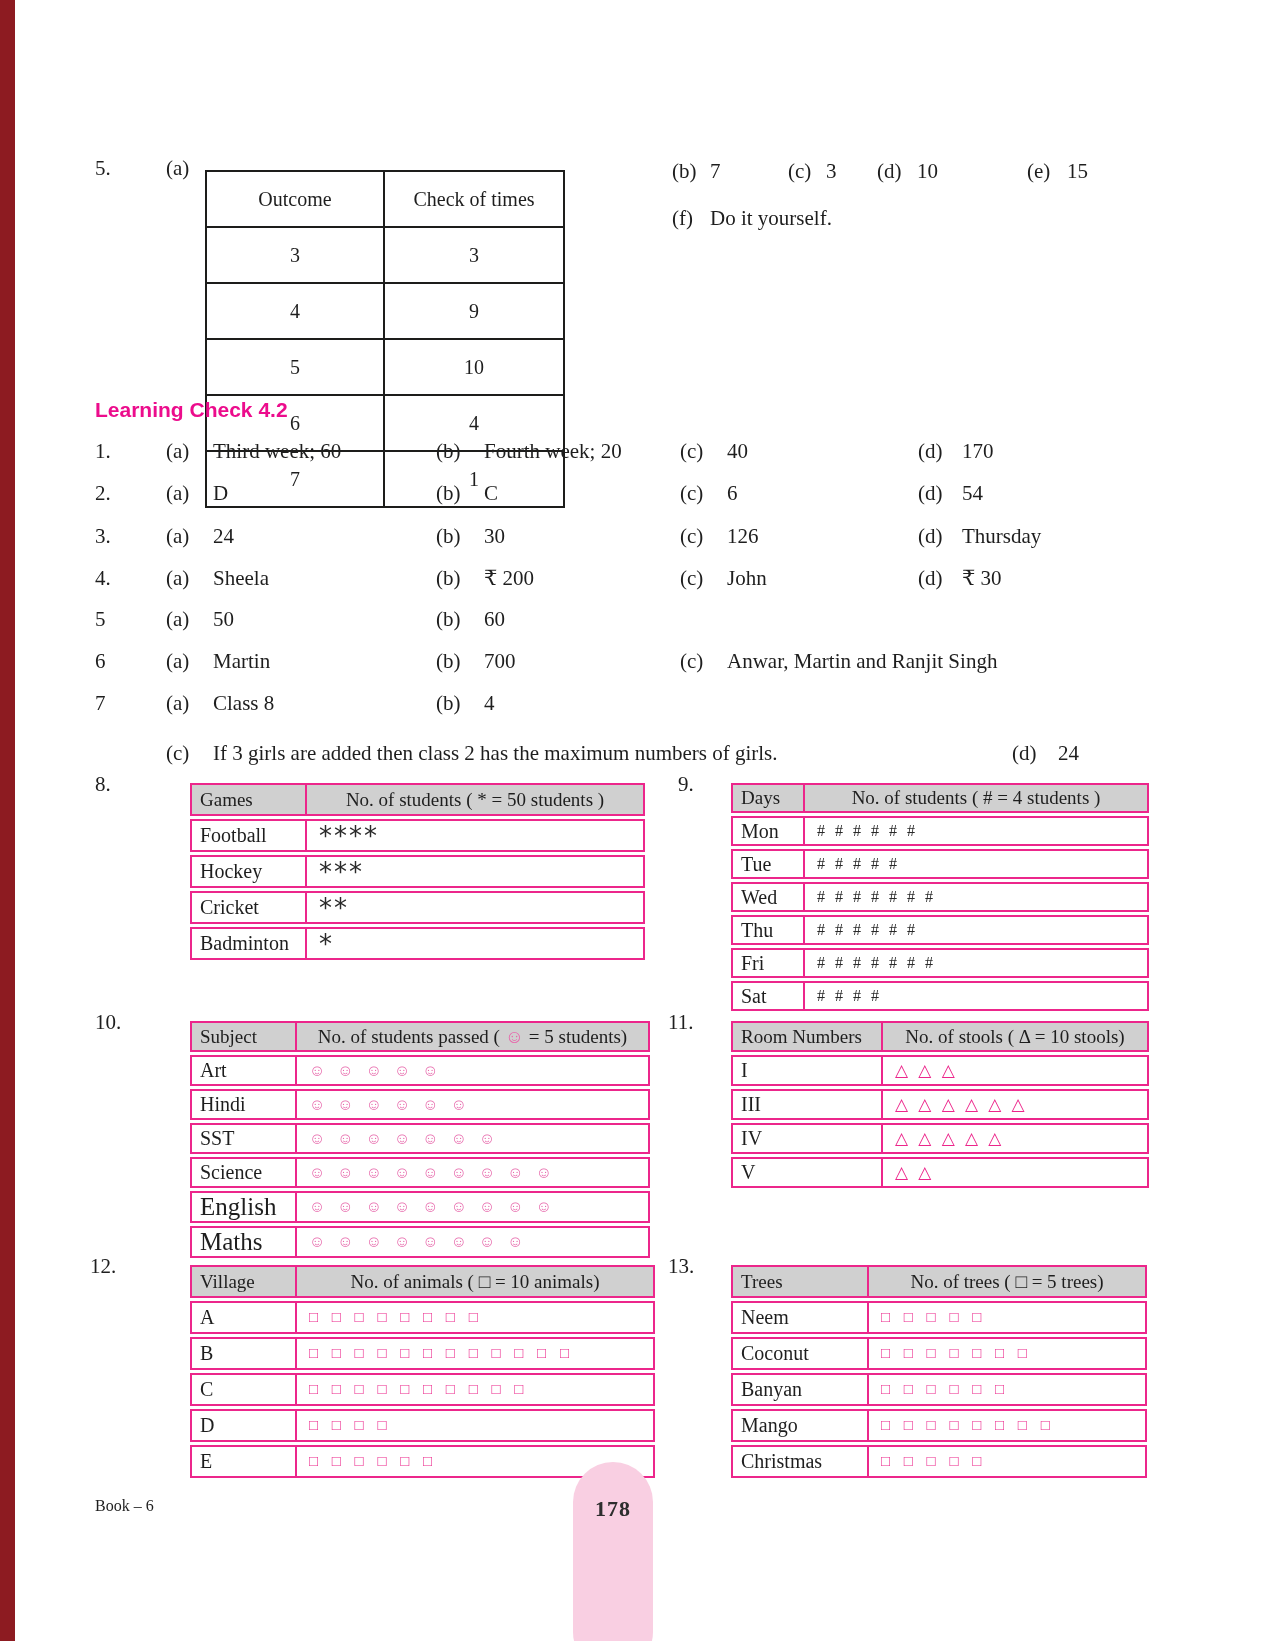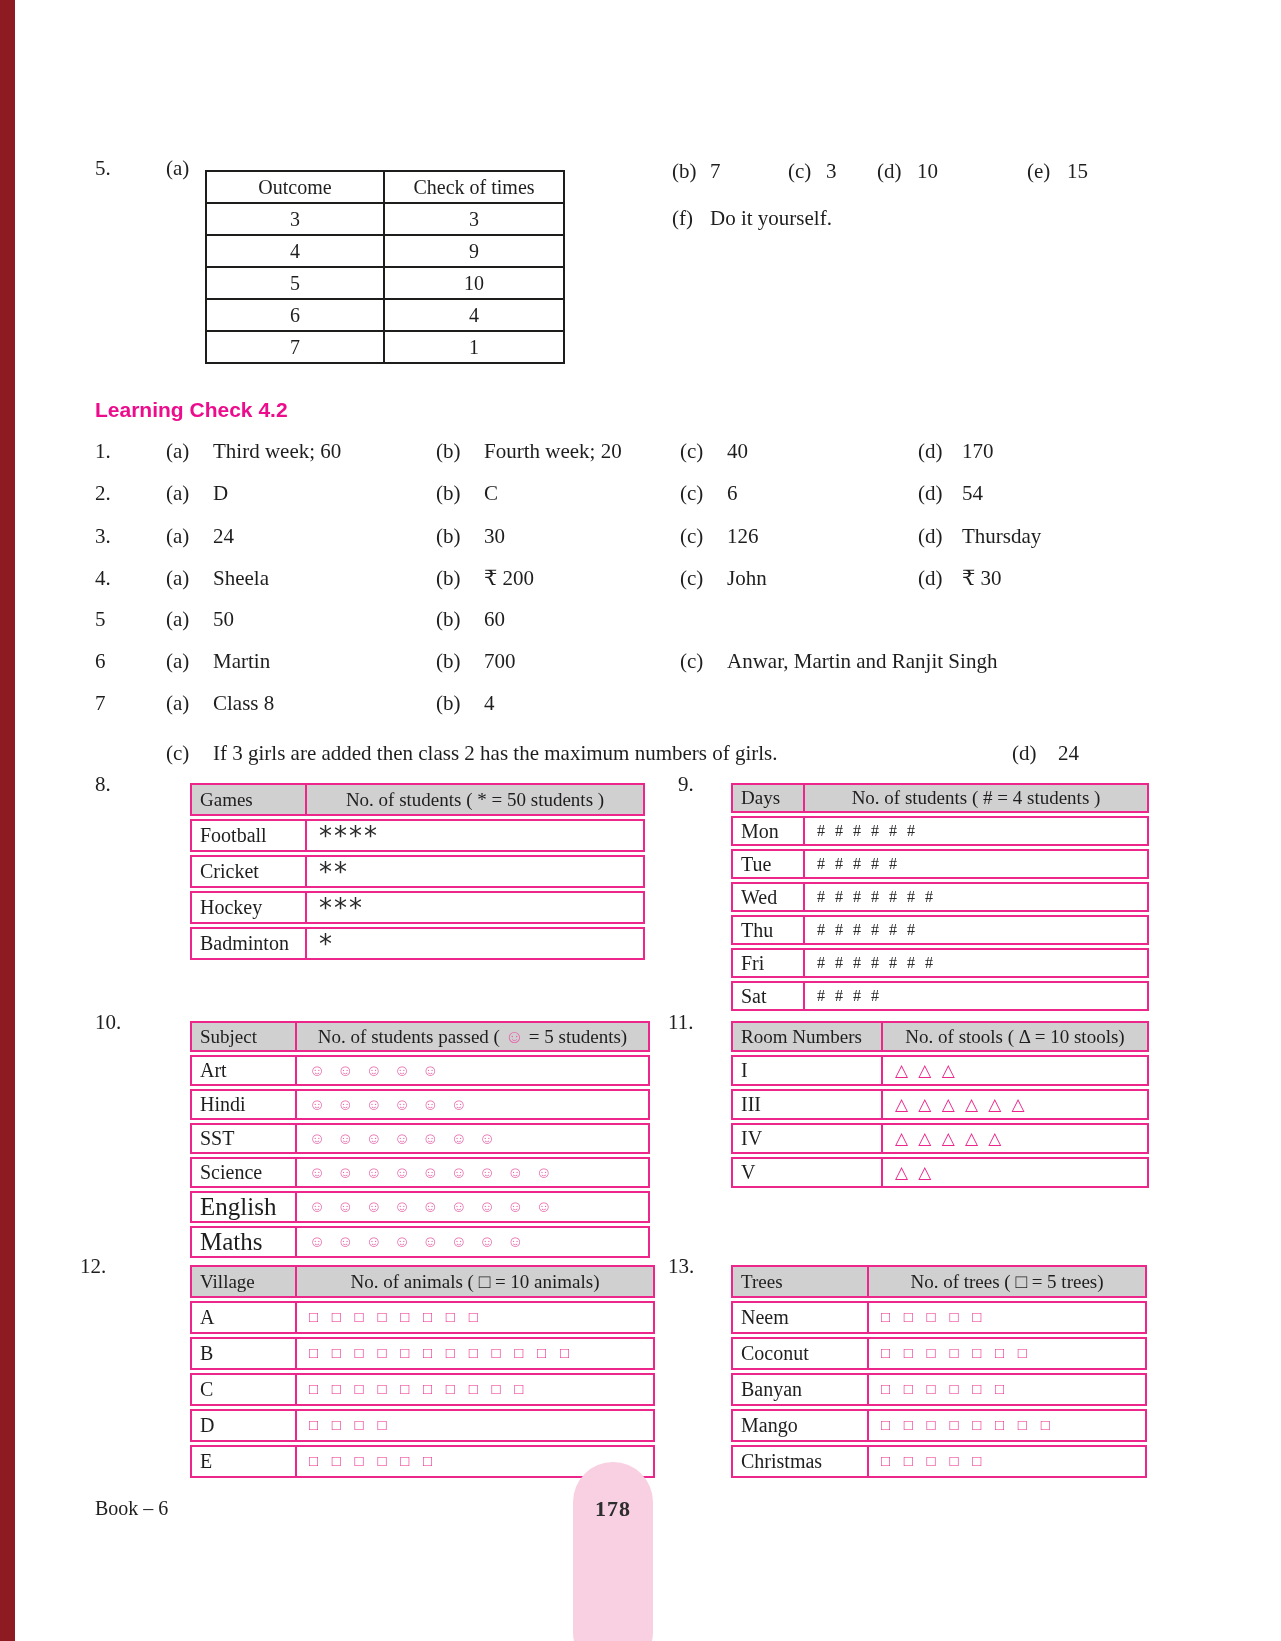--- a/index.html
+++ b/index.html
@@ -10,21 +10,21 @@
     color:#1e1e1e;
   }
   .leftbar { position:absolute; left:0; top:0; width:15px; height:100%; background:#8d1b21; }
   .abs { position:absolute; white-space:nowrap; }
   .txt { font-size:21px; line-height:1.2; }
 
   
   .q5-table { position:absolute; left:205px; top:170px; border-collapse:collapse; table-layout:fixed; }
   .q5-table th, .q5-table td {
     border:2px solid #1d1d1b; text-align:center; font-weight:normal;
-    font-size:20px; height:30px; padding:0;
+    font-size:20px; height:30px; padding:12px;
   }
 
   
   .lc-heading {
     font-family:"Liberation Sans","DejaVu Sans",sans-serif;
     font-weight:bold; font-size:21px; color:#ec0c8c;
   }
 
   
   .ans-row { position:absolute; left:0; width:1281px; height:28px; font-size:21px; }
@@ -52,21 +52,21 @@
   .q10 .sym-cell { font-size:16px; letter-spacing:4px; color:#e768ab; }
   .q11 .sym-cell { font-size:17px; letter-spacing:3px; color:#ec268b; }
   .q12 .sym-cell, .q13 .sym-cell { font-size:15px; letter-spacing:5px; color:#ec268b; }
   .q10 tbody tr:nth-child(5) .label-cell,
   .q10 tbody tr:nth-child(6) .label-cell { font-size:25px; }
   .hdr-sym { color:#e768ab; }
 
   .item-num { font-size:21px; }
 
   
-  .footer-book { font-size:20px; }
+  .footer-book { font-size:16px; }
   .page-capsule {
     position:absolute; left:573px; top:1462px; width:80px; height:210px;
     background:#f9cfe2; border-radius:40px;
   }
   .page-num {
     position:absolute; top:34px; left:0; width:100%; text-align:center;
     font-size:22px; font-weight:bold; letter-spacing:1px; color:#2e2e2e;
   }
 </style>
 </head>
@@ -215,28 +215,28 @@
         <th class="label-h">Games</th>
         <th class="val-h">No. of students ( * = 50 students )</th>
       </tr>
     </thead>
     <tbody>
         <tr>
           <td class="label-cell">Football</td>
           <td class="sym-cell">****</td>
         </tr>
         <tr>
+          <td class="label-cell">Hockey</td>
+          <td class="sym-cell">***</td>
+        </tr>
+        <tr>
           <td class="label-cell">Cricket</td>
           <td class="sym-cell">**</td>
         </tr>
         <tr>
-          <td class="label-cell">Hockey</td>
-          <td class="sym-cell">***</td>
-        </tr>
-        <tr>
           <td class="label-cell">Badminton</td>
           <td class="sym-cell">*</td>
         </tr>
       </tbody>
   </table>
 
   <div class="abs item-num" style="left:678px;top:772px">9.</div>
   <table class="picto q9" style="left:707px;top:780px;width:418px">
     <colgroup>
         <col style="width:72px">
@@ -341,21 +341,21 @@
           <td class="label-cell">IV</td>
           <td class="sym-cell">△ △ △ △ △</td>
         </tr>
         <tr>
           <td class="label-cell">V</td>
           <td class="sym-cell">△ △</td>
         </tr>
       </tbody>
   </table>
 
-  <div class="abs item-num" style="left:80px;top:1254px">12.</div>
+  <div class="abs item-num" style="left:90px;top:1254px">12.</div>
   <table class="picto q12" style="left:166px;top:1262px;width:465px">
     <colgroup>
         <col style="width:105px">
         <col style="width:360px">
       </colgroup>
     <thead>
       <tr>
         <th class="label-h">Village</th>
         <th class="val-h">No. of animals  ( □ = 10 animals)</th>
       </tr>

